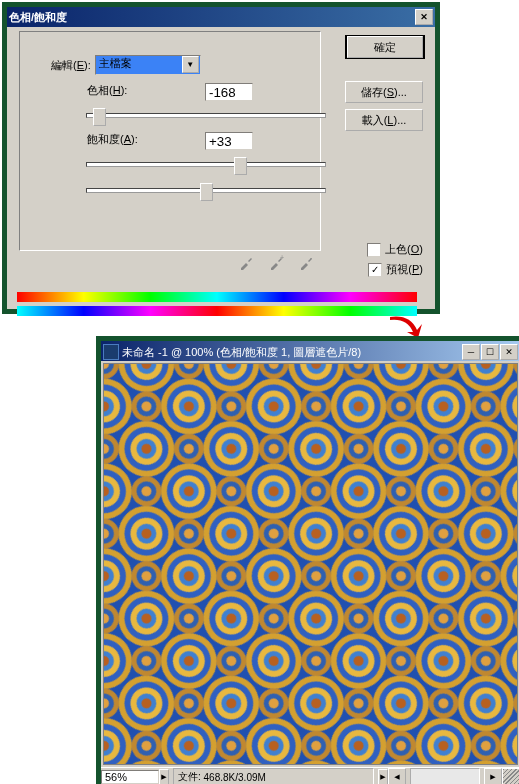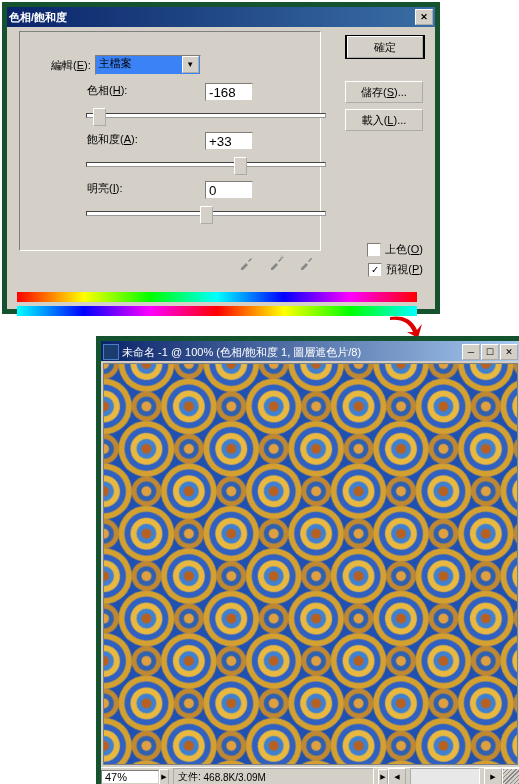--- a/index.html
+++ b/index.html
@@ -81,24 +81,20 @@
 
       <div class="ctrl-row">
         <span class="ctrl-lbl"><span>飽和度</span>(<span class="ul">A</span>):</span>
         <input class="num-in" value="+33" style="">
       </div>
       <div class="slider">
         <div class="track"></div>
           <div class="thumb" style="left:148px"></div>
       </div>
 
-      <div class="ctrl-row">
-        <span class="ctrl-lbl"><span>明亮</span>(<span class="ul">I</span>):</span>
-        <input class="num-in" value="0" style="">
-      </div>
       <div class="slider">
         <div class="track"></div>
           <div class="thumb" style="left:114px"></div>
       </div>
     </div>
 
     <div class="droppers">
       <div class="drop">
           <svg viewBox="0 0 16 16">
             <path d="M2 14l5-5 2 2-5 5H2v-2z M9 7l3-3 1 1-3 3z" fill="#888"></path>
@@ -185,21 +181,21 @@
           <circle cx="60" cy="60" r="15" fill="#c08830"></circle>
             <circle cx="60" cy="60" r="10" fill="#3060b0"></circle>
             <circle cx="60" cy="60" r="5" fill="#e0a040"></circle>
         </pattern>
       </defs>
       <rect width="413" height="400" fill="url(#p)"></rect>
     </svg>
   </div>
   <div class="status">
     <div class="zoom-box">
-      <span style="flex:1;padding:0 3px">47%</span>
+      <span style="flex:1;padding:0 3px">56%</span>
     </div>
     <div class="zoom-arr">▶</div>
     <div class="stat-box" style="flex:1">
       <span>文件:</span>&nbsp;<span>468.8K/3.09M</span>
     </div>
     <div class="zoom-arr">▶</div>
     <div class="sb-ar">◀</div>
     <div class="stat-box" style="width:60px;background:#e8e8e8"></div>
     <div class="sb-ar">▶</div>
     <div class="sb-ar" style="background:repeating-linear-gradient(135deg,#888 0 1px,#d4d0c8 1px 3px)"></div>

